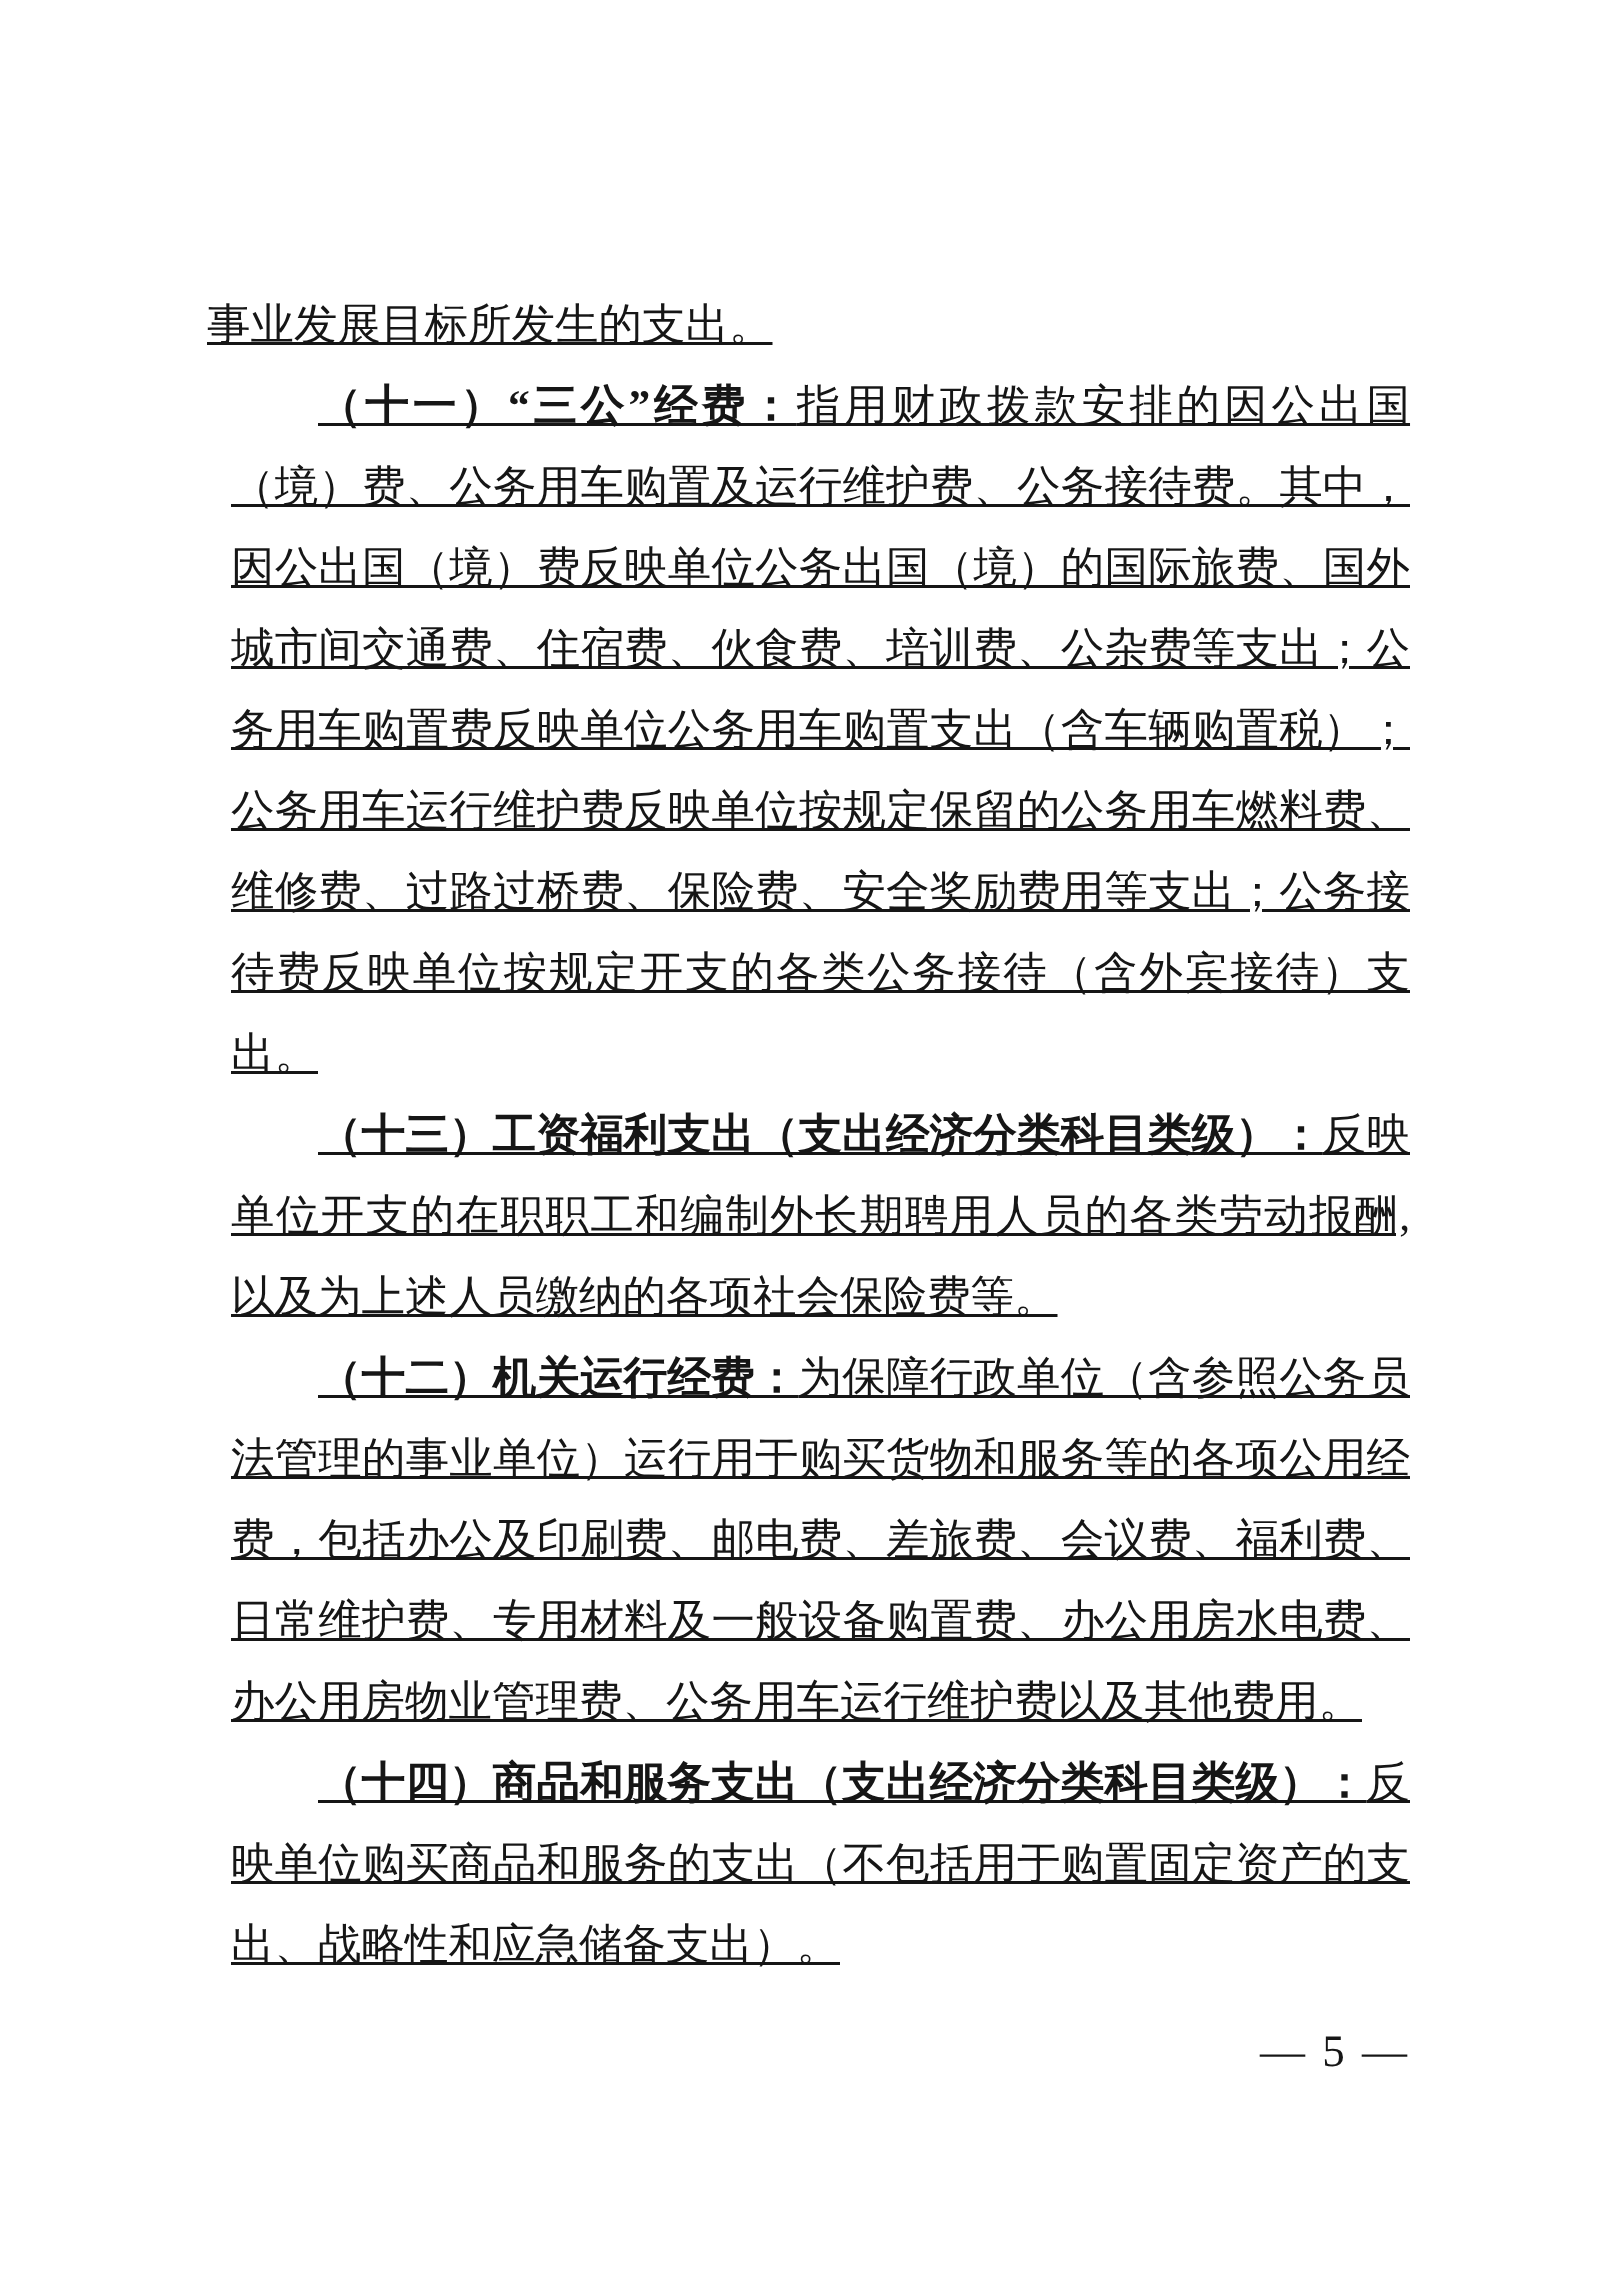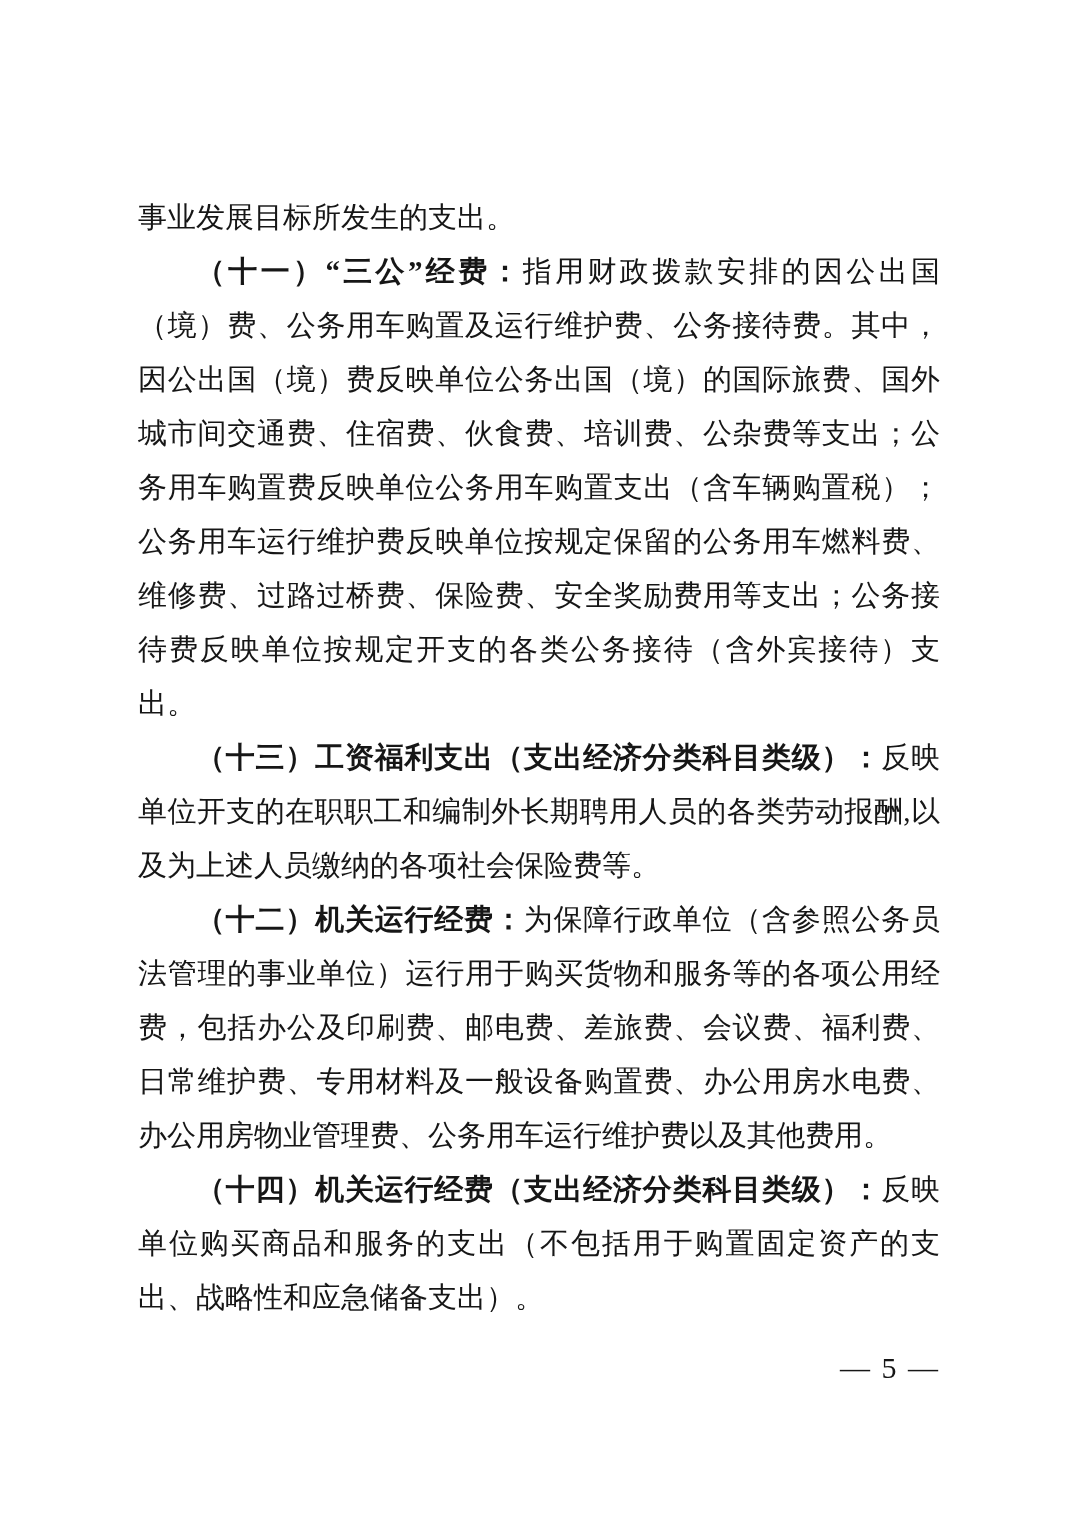--- a/index.html
+++ b/index.html
@@ -23,23 +23,25 @@
     width: 802px;
     font-size: 29px;
     line-height: 54px;
     text-align: justify;
     text-justify: inter-ideograph;
     letter-spacing: 0px;
   }
   .para {
     margin: 0;
     padding: 0;
+    text-decoration: underline;
   }
   .para.indent {
     text-indent: 2em;
+    margin-left: 16px;
   }
   .label {
     font-weight: bold;
   }
   .body-text {
     font-weight: normal;
   }
   .page-number {
     position: absolute;
     top: 1348px;
@@ -52,16 +54,16 @@
 </style>
 </head>
 <body>
 
 <div class="page">
   <div class="content">
     <p class="para"><span class="body-text">事业发展目标所发生的支出。</span></p>
     <p class="para indent"><span class="label">（十一）“三公”经费：</span><span class="body-text">指用财政拨款安排的因公出国（境）费、公务用车购置及运行维护费、公务接待费。其中，因公出国（境）费反映单位公务出国（境）的国际旅费、国外城市间交通费、住宿费、伙食费、培训费、公杂费等支出；公务用车购置费反映单位公务用车购置支出（含车辆购置税）；公务用车运行维护费反映单位按规定保留的公务用车燃料费、维修费、过路过桥费、保险费、安全奖励费用等支出；公务接待费反映单位按规定开支的各类公务接待（含外宾接待）支出。</span></p>
     <p class="para indent"><span class="label">（十三）工资福利支出（支出经济分类科目类级）：</span><span class="body-text">反映单位开支的在职职工和编制外长期聘用人员的各类劳动报酬,以及为上述人员缴纳的各项社会保险费等。</span></p>
     <p class="para indent"><span class="label">（十二）机关运行经费：</span><span class="body-text">为保障行政单位（含参照公务员法管理的事业单位）运行用于购买货物和服务等的各项公用经费，包括办公及印刷费、邮电费、差旅费、会议费、福利费、日常维护费、专用材料及一般设备购置费、办公用房水电费、办公用房物业管理费、公务用车运行维护费以及其他费用。</span></p>
-    <p class="para indent"><span class="label">（十四）机关运行经费（支出经济分类科目类级）：</span><span class="body-text">反映单位购买商品和服务的支出（不包括用于购置固定资产的支出、战略性和应急储备支出）。</span></p>
+    <p class="para indent"><span class="label">（十四）商品和服务支出（支出经济分类科目类级）：</span><span class="body-text">反映单位购买商品和服务的支出（不包括用于购置固定资产的支出、战略性和应急储备支出）。</span></p>
   </div>
   <div class="page-number">— 5 —</div>
 </div>
 
 </body></html>

